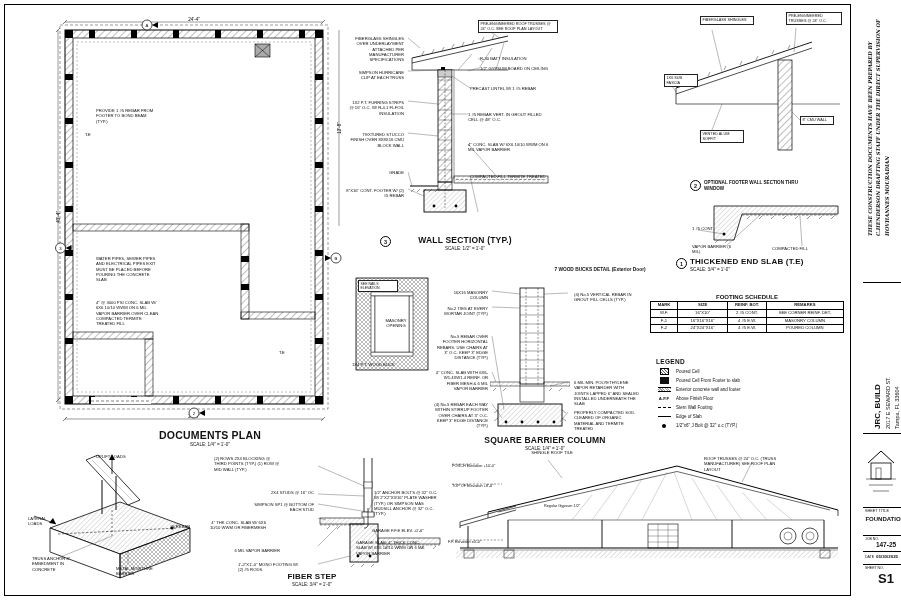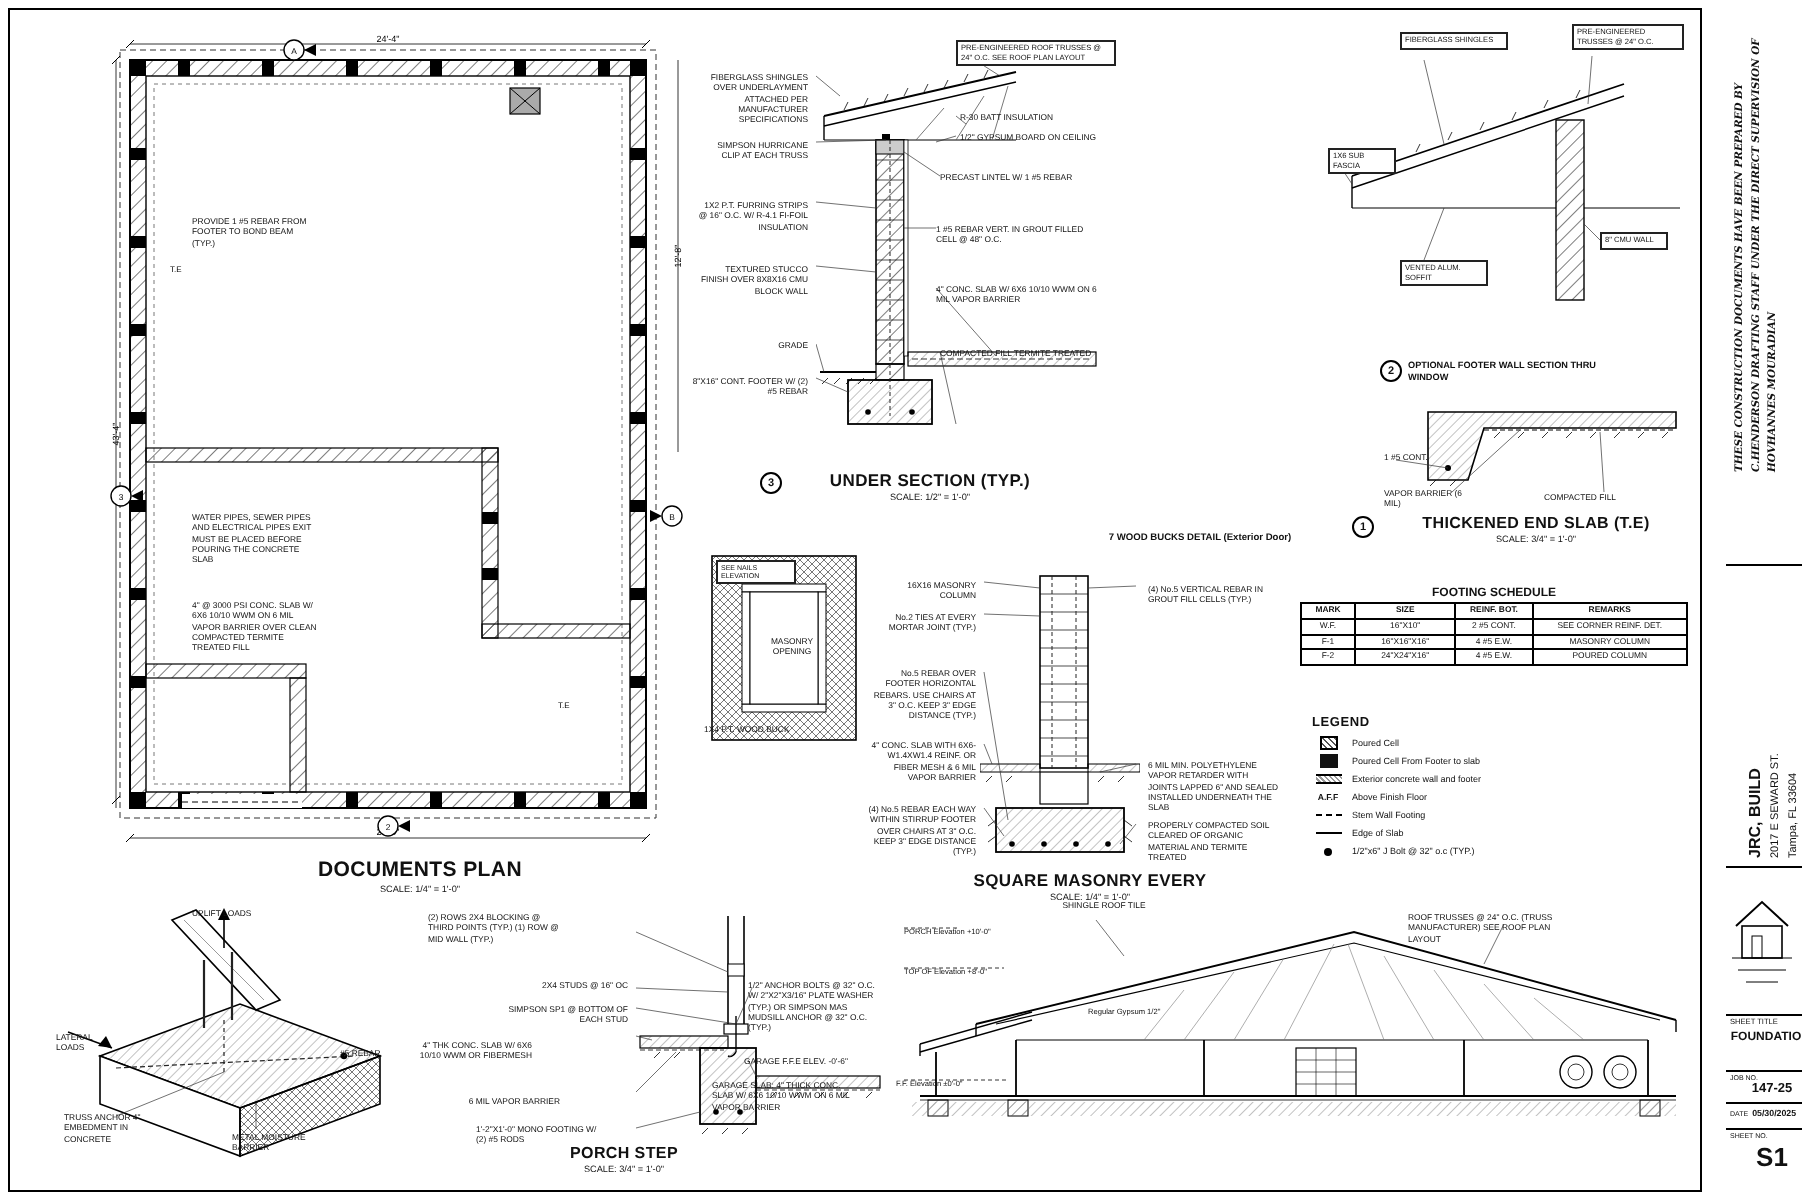--- a/index.html
+++ b/index.html
@@ -8,21 +8,21 @@
   .frame{position:absolute;left:4px;top:4px;right:4px;bottom:4px;border:1.3px solid #000}
   .abs{position:absolute}
   .grp{position:absolute;inset:0}
   .ann{position:absolute;font-size:4.2px;line-height:1.25;color:#111}
   .ann.r{text-align:right}
   .ann.c{text-align:center}
   .ann.b{font-weight:bold}
   .ann.xs{font-size:3.8px}
   .annbox{position:absolute;font-size:3.8px;line-height:1.2;border:0.5px solid #222;background:#fff;padding:1px 1.5px}
   .dtitle{position:absolute;text-align:center}
-  .dtitle.left{text-align:center}
+  .dtitle.left{text-align:left}
   .dtitle .t{display:block;font-weight:bold;font-size:8.5px;letter-spacing:.2px}
   .dtitle.big .t{font-size:10.5px}
   .dtitle .s{display:block;font-size:4.6px;margin-top:1px}
   .cnum{position:absolute;width:11px;height:11px;border:1px solid #000;border-radius:50%;font-size:5.5px;line-height:10px;text-align:center;background:#fff;font-weight:bold}
   .fs{position:absolute;left:650px;top:294px;width:194px}
   .fs-title{font-size:6px;font-weight:bold;text-align:center;margin-bottom:1px}
   table.fst{border-collapse:collapse;width:100%}
   table.fst th,table.fst td{border:0.6px solid #000;font-size:4.2px;padding:1px 1.5px;text-align:center;line-height:1.15}
   .legend{position:absolute;left:656px;top:358px;width:168px}
   .legend-title{font-size:6.5px;font-weight:bold;margin-bottom:2px;letter-spacing:.3px}
@@ -177,21 +177,21 @@
   <span class="ann r" style="left:346px;top:188px;width:58px">8"X16" CONT. FOOTER W/ (2) #5 REBAR</span>
   <span class="annbox" style="left:478px;top:20px;width:80px">PRE-ENGINEERED ROOF TRUSSES @ 24" O.C. SEE ROOF PLAN LAYOUT</span>
   <span class="ann" style="left:480px;top:56px;width:72px">R-30 BATT INSULATION</span>
   <span class="ann" style="left:480px;top:66px;width:72px">1/2" GYPSUM BOARD ON CEILING</span>
   <span class="ann" style="left:470px;top:86px;width:80px">PRECAST LINTEL W/ 1 #5 REBAR</span>
   <span class="ann" style="left:468px;top:112px;width:84px">1 #5 REBAR VERT. IN GROUT FILLED CELL @ 48" O.C.</span>
   <span class="ann" style="left:468px;top:142px;width:84px">4" CONC. SLAB W/ 6X6 10/10 WWM ON 6 MIL VAPOR BARRIER</span>
   <span class="ann" style="left:470px;top:174px;width:80px">COMPACTED FILL TERMITE TREATED</span>
   <span class="cnum" style="left:380px;top:236px">3</span>
   <div class="dtitle" style="left:395px;top:235px;width:140px">
-    <span class="t">UNDER SECTION (TYP.)</span>
+    <span class="t">WALL SECTION (TYP.)</span>
     <span class="s">SCALE: 1/2" = 1'-0"</span>
   </div>
 </div>
 
 <div class="grp">
   <svg class="abs" style="left:662px;top:12px" width="182" height="150" viewBox="0 0 182 150">
     <line x1="14" y1="76" x2="150" y2="30" stroke="#000" stroke-width="0.9"></line>
     <line x1="14" y1="82" x2="150" y2="36" stroke="#000" stroke-width="0.7"></line>
     <path d="M30 69l2 -4M46 64l2 -4M62 58l2 -4M78 53l2 -4M94 48l2 -4M110 42l2 -4M126 37l2 -4" stroke="#000" stroke-width="0.4"></path>
     <line x1="14" y1="76" x2="14" y2="92" stroke="#000" stroke-width="0.7"></line>
@@ -259,21 +259,21 @@
   </svg>
   <span class="ann r" style="left:438px;top:290px;width:50px">16X16 MASONRY COLUMN</span>
   <span class="ann r" style="left:436px;top:306px;width:52px">No.2 TIES AT EVERY MORTAR JOINT (TYP.)</span>
   <span class="ann r" style="left:434px;top:334px;width:54px">No.5 REBAR OVER FOOTER HORIZONTAL REBARS. USE CHAIRS AT 3" O.C. KEEP 3" EDGE DISTANCE (TYP.)</span>
   <span class="ann r" style="left:434px;top:370px;width:54px">4" CONC. SLAB WITH 6X6-W1.4XW1.4 REINF. OR FIBER MESH &amp; 6 MIL VAPOR BARRIER</span>
   <span class="ann r" style="left:434px;top:402px;width:54px">(4) No.5 REBAR EACH WAY WITHIN STIRRUP FOOTER OVER CHAIRS AT 3" O.C. KEEP 3" EDGE DISTANCE (TYP.)</span>
   <span class="ann" style="left:574px;top:292px;width:64px">(4) No.5 VERTICAL REBAR IN GROUT FILL CELLS (TYP.)</span>
   <span class="ann" style="left:574px;top:380px;width:66px">6 MIL MIN. POLYETHYLENE VAPOR RETARDER WITH JOINTS LAPPED 6" AND SEALED INSTALLED UNDERNEATH THE SLAB</span>
   <span class="ann" style="left:574px;top:410px;width:66px">PROPERLY COMPACTED SOIL CLEARED OF ORGANIC MATERIAL AND TERMITE TREATED</span>
   <div class="dtitle" style="left:455px;top:435px;width:180px">
-    <span class="t">SQUARE MASONRY EVERY</span>
+    <span class="t">SQUARE BARRIER COLUMN</span>
     <span class="s">SCALE: 1/4" = 1'-0"</span>
   </div>
 </div>
 
 <div class="fs">
   <div class="fs-title">FOOTING SCHEDULE</div>
   <table class="fst">
     <tbody>
           <tr>
       <th style="width:14%">MARK</th>
@@ -393,21 +393,21 @@
   <span class="ann" style="left:214px;top:456px;width:66px">(2) ROWS 2X4 BLOCKING @ THIRD POINTS (TYP.) (1) ROW @ MID WALL (TYP.)</span>
   <span class="ann r" style="left:254px;top:490px;width:60px">2X4 STUDS @ 16" OC</span>
   <span class="ann r" style="left:246px;top:502px;width:68px">SIMPSON SP1 @ BOTTOM OF EACH STUD</span>
   <span class="ann r" style="left:208px;top:520px;width:58px">4" THK CONC. SLAB W/ 6X6 10/10 WWM OR FIBERMESH</span>
   <span class="ann r" style="left:224px;top:548px;width:56px">6 MIL VAPOR BARRIER</span>
   <span class="ann" style="left:374px;top:490px;width:64px">1/2" ANCHOR BOLTS @ 32" O.C. W/ 2"X2"X3/16" PLATE WASHER (TYP.) OR SIMPSON MAS MUDSILL ANCHOR @ 32" O.C. (TYP.)</span>
   <span class="ann" style="left:372px;top:528px;width:56px">GARAGE F.F.E ELEV. -0'-6"</span>
   <span class="ann" style="left:356px;top:540px;width:76px">GARAGE SLAB: 4" THICK CONC. SLAB W/ 6X6 10/10 WWM ON 6 MIL VAPOR BARRIER</span>
   <span class="ann" style="left:238px;top:562px;width:64px">1'-2"X1'-0" MONO FOOTING W/ (2) #5 RODS</span>
   <div class="dtitle" style="left:252px;top:572px;width:120px">
-    <span class="t" style="font-size:8px">PORCH STEP</span>
+    <span class="t" style="font-size:8px">FIBER STEP</span>
     <span class="s">SCALE: 3/4" = 1'-0"</span>
   </div>
 </div>
 
 <div class="grp">
   <svg class="abs" style="left:452px;top:448px" width="394" height="122" viewBox="0 0 394 122">
     <path d="M36 64L225 18L386 62" fill="none" stroke="#000" stroke-width="1"></path>
     <path d="M46 64L225 23.5L378 62" fill="none" stroke="#000" stroke-width="0.6"></path>
     <path d="M8 74L64 58M8 78L64 62" stroke="#000" stroke-width="0.7" fill="none"></path>
     <path d="M8 74V80M36 64V70M386 62V68" stroke="#000" stroke-width="0.7"></path>

